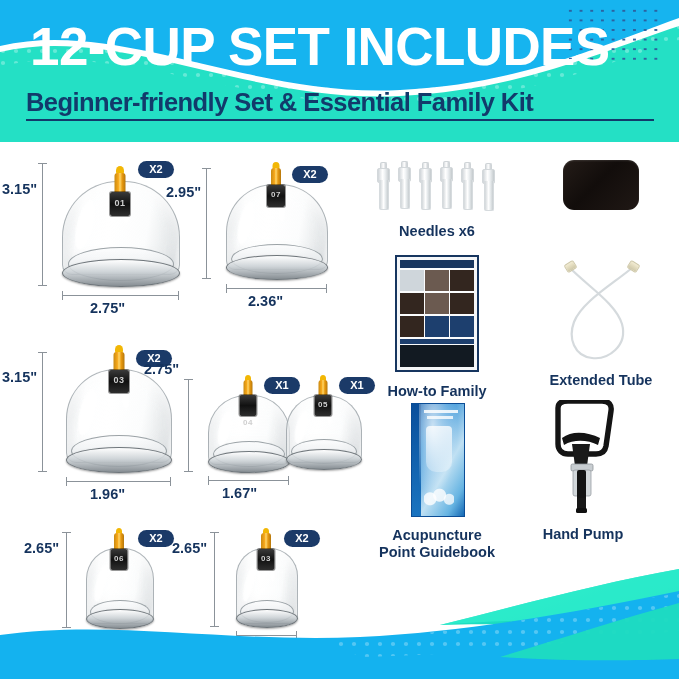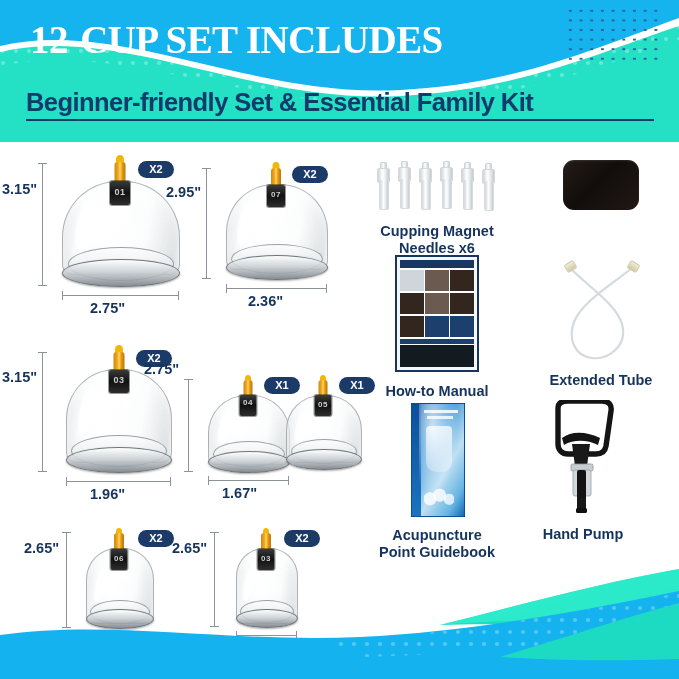--- a/index.html
+++ b/index.html
@@ -13,23 +13,23 @@
   #page{position:relative;width:679px;height:679px;overflow:hidden;background:#fff;}
 
   
   #header{position:absolute;left:0;top:0;width:679px;height:142px;overflow:hidden;}
   #header svg{position:absolute;left:0;top:0;}
   .dotgrid{position:absolute;right:18px;top:6px;width:96px;height:58px;
     background-image:radial-gradient(#2b5f9e 1.35px, transparent 1.5px);
     background-size:10.7px 9.6px;background-position:0 0;opacity:.95;}
   #title{
     position:absolute;left:30px;top:20px;
-    font-size:39px;font-weight:bold;color:#ffffff;
+    font-size:53px;font-weight:bold;color:#ffffff;
     letter-spacing:-0.6px;line-height:1;
-    font-family:Liberation Serif, serif;
+    font-family:Liberation Sans, sans-serif;
     white-space:nowrap;
   }
   #subtitle-wrap{position:absolute;left:26px;top:89px;width:628px;}
   #subtitle{
     font-size:25.5px;font-weight:bold;color:#123a6b;
     letter-spacing:-0.55px;line-height:1.05;white-space:nowrap;
   }
   #sub-underline{margin-top:3px;height:2px;background:#123a6b;width:628px;}
 
   
@@ -201,21 +201,21 @@
   <div class="cupitem" style="left:22px;top:155px;">
     <div class="cupimg" style="width:160px;height:150px;">
 
       <div class="glass" style="left:40px;top:26px;width:116px;height:92px;border-radius:56px 56px 10px 10px;">
         <div class="hl" style="left:14px;top:18px;width:16px;height:50px;transform:rotate(14deg);opacity:.9;"></div>
         <div class="hl" style="left:58px;top:12px;width:9px;height:30px;transform:rotate(-6deg);opacity:.65;"></div>
       </div>
       <div class="rim-inner" style="left:46px;top:92px;width:104px;height:32px;border-radius:50%;"></div>
       <div class="rim" style="left:40px;top:104px;width:116px;height:26px;border-radius:50%;"></div>
 
-      <div class="valve" style="left:84px;top:0px;width:28px;height:56px;">
+      <div class="valve" style="left:84px;top:11px;width:28px;height:56px;">
         <div class="v-tip" style="top:0;width:8px;height:9px;"></div>
         <div class="v-stem" style="top:7px;width:11px;height:22px;"></div>
         <div class="v-collar" style="top:26px;width:20px;height:24px;"></div>
         <div class="v-num" style="top:32px;">01</div>
       </div>
       <div class="badge" style="left:116px;top:6px;">X2</div>
 
       <div class="tick-h" style="left:16px;top:8px;"></div>
       <div class="dimline-v" style="left:20px;top:8px;height:122px;"></div>
       <div class="tick-h" style="left:16px;top:130px;"></div>
@@ -285,21 +285,21 @@
       <div class="glass" style="left:18px;top:20px;width:80px;height:68px;border-radius:38px 38px 8px 8px;">
         <div class="hl" style="left:10px;top:14px;width:12px;height:36px;transform:rotate(14deg);opacity:.9;"></div>
         <div class="hl" style="left:42px;top:10px;width:7px;height:22px;transform:rotate(-6deg);opacity:.6;"></div>
       </div>
       <div class="rim-inner" style="left:23px;top:66px;width:70px;height:24px;border-radius:50%;"></div>
       <div class="rim" style="left:18px;top:76px;width:80px;height:20px;border-radius:50%;"></div>
       <div class="valve" style="left:47px;top:0px;width:22px;height:44px;">
         <div class="v-tip" style="top:0;width:6px;height:7px;"></div>
         <div class="v-stem" style="top:5px;width:9px;height:18px;"></div>
         <div class="v-collar" style="top:20px;width:17px;height:21px;"></div>
-        <div class="v-num" style="top:23px;font-size:8px;">04</div>
+        <div class="v-num" style="top:43px;font-size:8px;">04</div>
       </div>
       <div class="badge" style="left:74px;top:2px;">X1</div>
       <div class="tick-h" style="left:-6px;top:4px;"></div>
       <div class="dimline-v" style="left:-2px;top:4px;height:92px;"></div>
       <div class="tick-h" style="left:-6px;top:96px;"></div>
       <div class="dim" style="left:-46px;top:-14px;">2.75"</div>
       <div class="tick-v" style="left:18px;top:101px;"></div>
       <div class="dimline-h" style="left:18px;top:105px;width:80px;"></div>
       <div class="tick-v" style="left:98px;top:101px;"></div>
       <div class="dim" style="left:32px;top:110px;">1.67"</div>
@@ -403,21 +403,20 @@
           <div class="n-head"></div>
           <div class="n-body"></div>
         </div>
       <div class="needle" style="left:105px;top:3px;">
           <div class="n-cap"></div>
           <div class="n-head"></div>
           <div class="n-body"></div>
         </div>
     </div>
     <div class="acc-label" style="margin-top:11px;">
-      <div>Cupping Magnet</div>
       <div>Needles x6</div>
     </div>
   </div>
 
   <div class="acc" style="left:522px;top:160px;width:158px;">
     <div class="acc-art" style="width:76px;height:52px;">
       <div class="guasha"></div>
     </div>
   </div>
 
@@ -436,21 +435,21 @@
             <div class="pcell dk"></div>
               <div class="pcell bl"></div>
               <div class="pcell bl"></div>
           </div>
           <div class="poster-bar"></div>
           <div class="poster-foot"></div>
         </div>
       </div>
     </div>
     <div class="acc-label" style="margin-top:11px;">
-      <div>How-to Manual</div>
+      <div>How-to Family</div>
     </div>
   </div>
 
   <div class="acc" style="left:522px;top:258px;width:158px;">
     <div class="acc-art tubewrap">
       <svg width="110" height="108" viewBox="0 0 110 108">
         <path d="M24,10 C44,30 70,46 76,66 C82,88 62,102 46,100 C28,98 22,80 28,64 C36,44 64,28 86,10" fill="none" stroke="#d5dadd" stroke-width="2.2" stroke-linecap="round"></path>
       </svg>
       <div class="tipA" style="left:19px;top:4px;transform:rotate(-32deg);"></div>
       <div class="tipB" style="left:82px;top:4px;transform:rotate(32deg);"></div>

